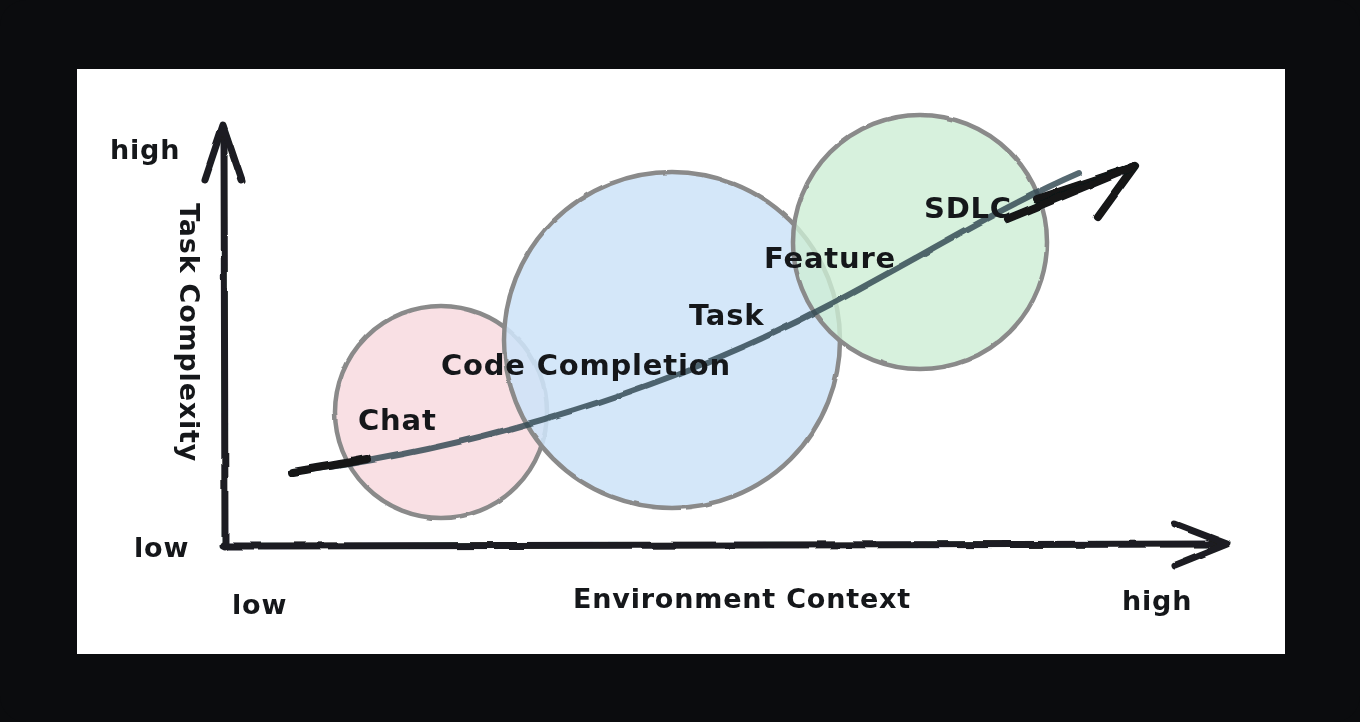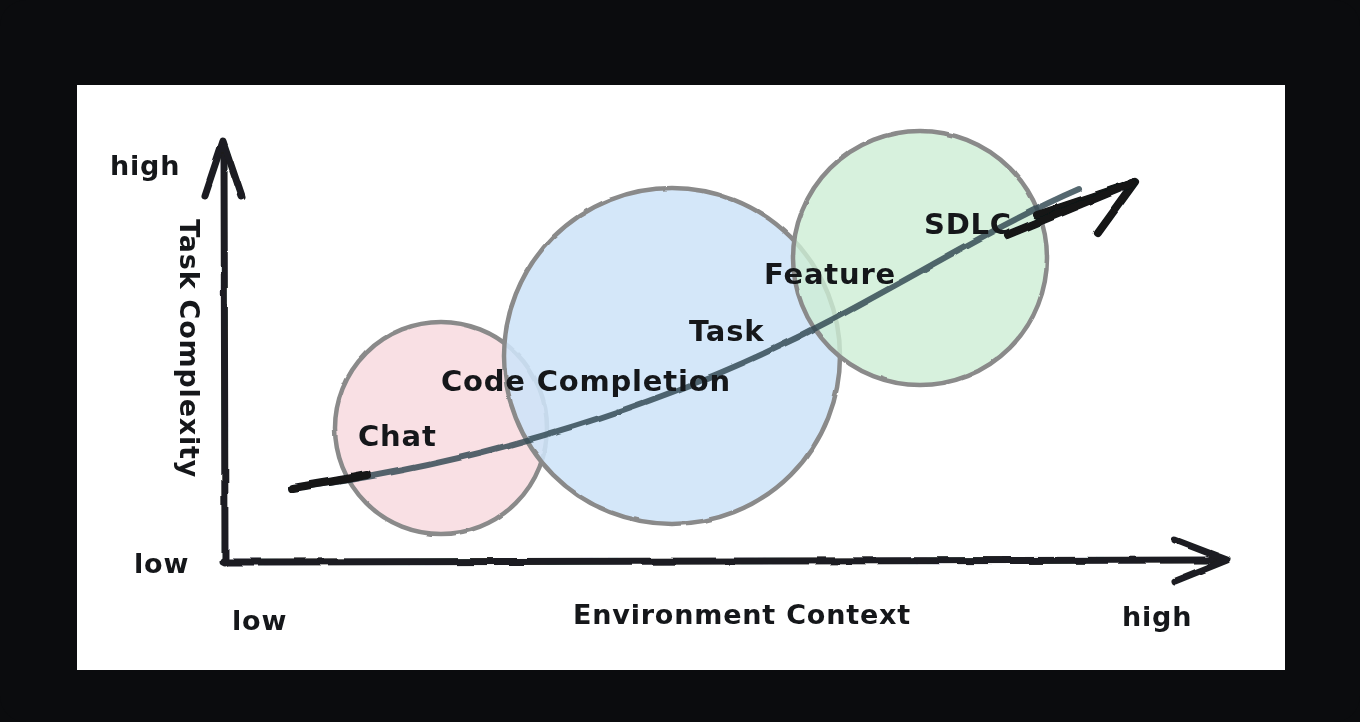--- a/index.html
+++ b/index.html
@@ -19,21 +19,20 @@
     border-radius: 26px;
     overflow: hidden;
   }
   #canvas-panel {
     position: absolute;
     left: 77px;
     top: 69px;
     width: 1208px;
     height: 585px;
     background: #ffffff;
-    margin-top: 16px;
   }
   #diagram-svg {
     position: absolute;
     left: 0;
     top: 0;
     width: 1208px;
     height: 585px;
     display: block;
   }
   .hand-text {

